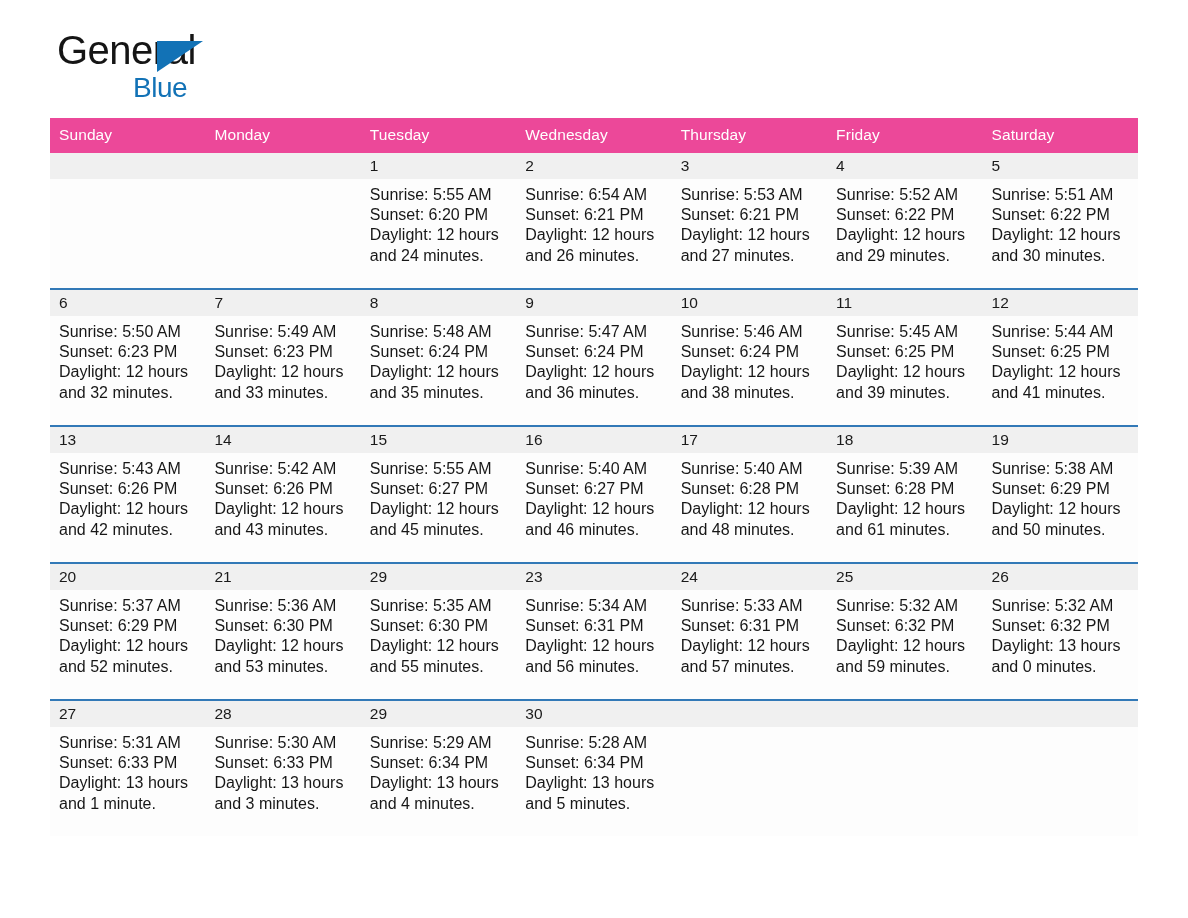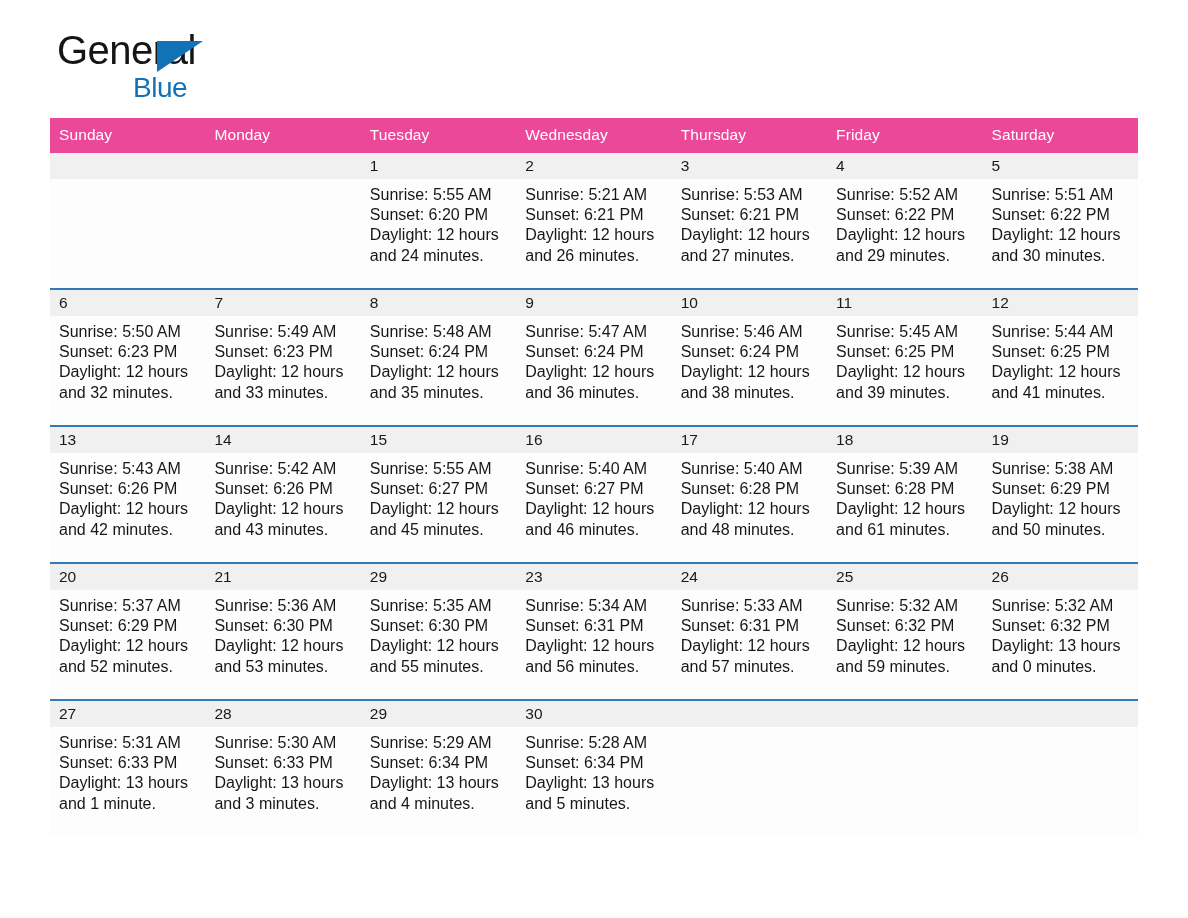--- a/index.html
+++ b/index.html
@@ -200,21 +200,21 @@
                 <div>Sunset: 6:20 PM</div>
                 <div>Daylight: 12 hours</div>
                 <div>and 24 minutes.</div>
               </div>
             </div>
           </td>
           <td>
             <div class="cell">
               <div class="daynum-band"><span class="daynum">2</span></div>
               <div class="detail">
-                <div>Sunrise: 5:21 AM</div>
+                <div>Sunrise: 6:54 AM</div>
                 <div>Sunset: 6:21 PM</div>
                 <div>Daylight: 12 hours</div>
                 <div>and 26 minutes.</div>
               </div>
             </div>
           </td>
           <td>
             <div class="cell">
               <div class="daynum-band"><span class="daynum">3</span></div>
               <div class="detail">

